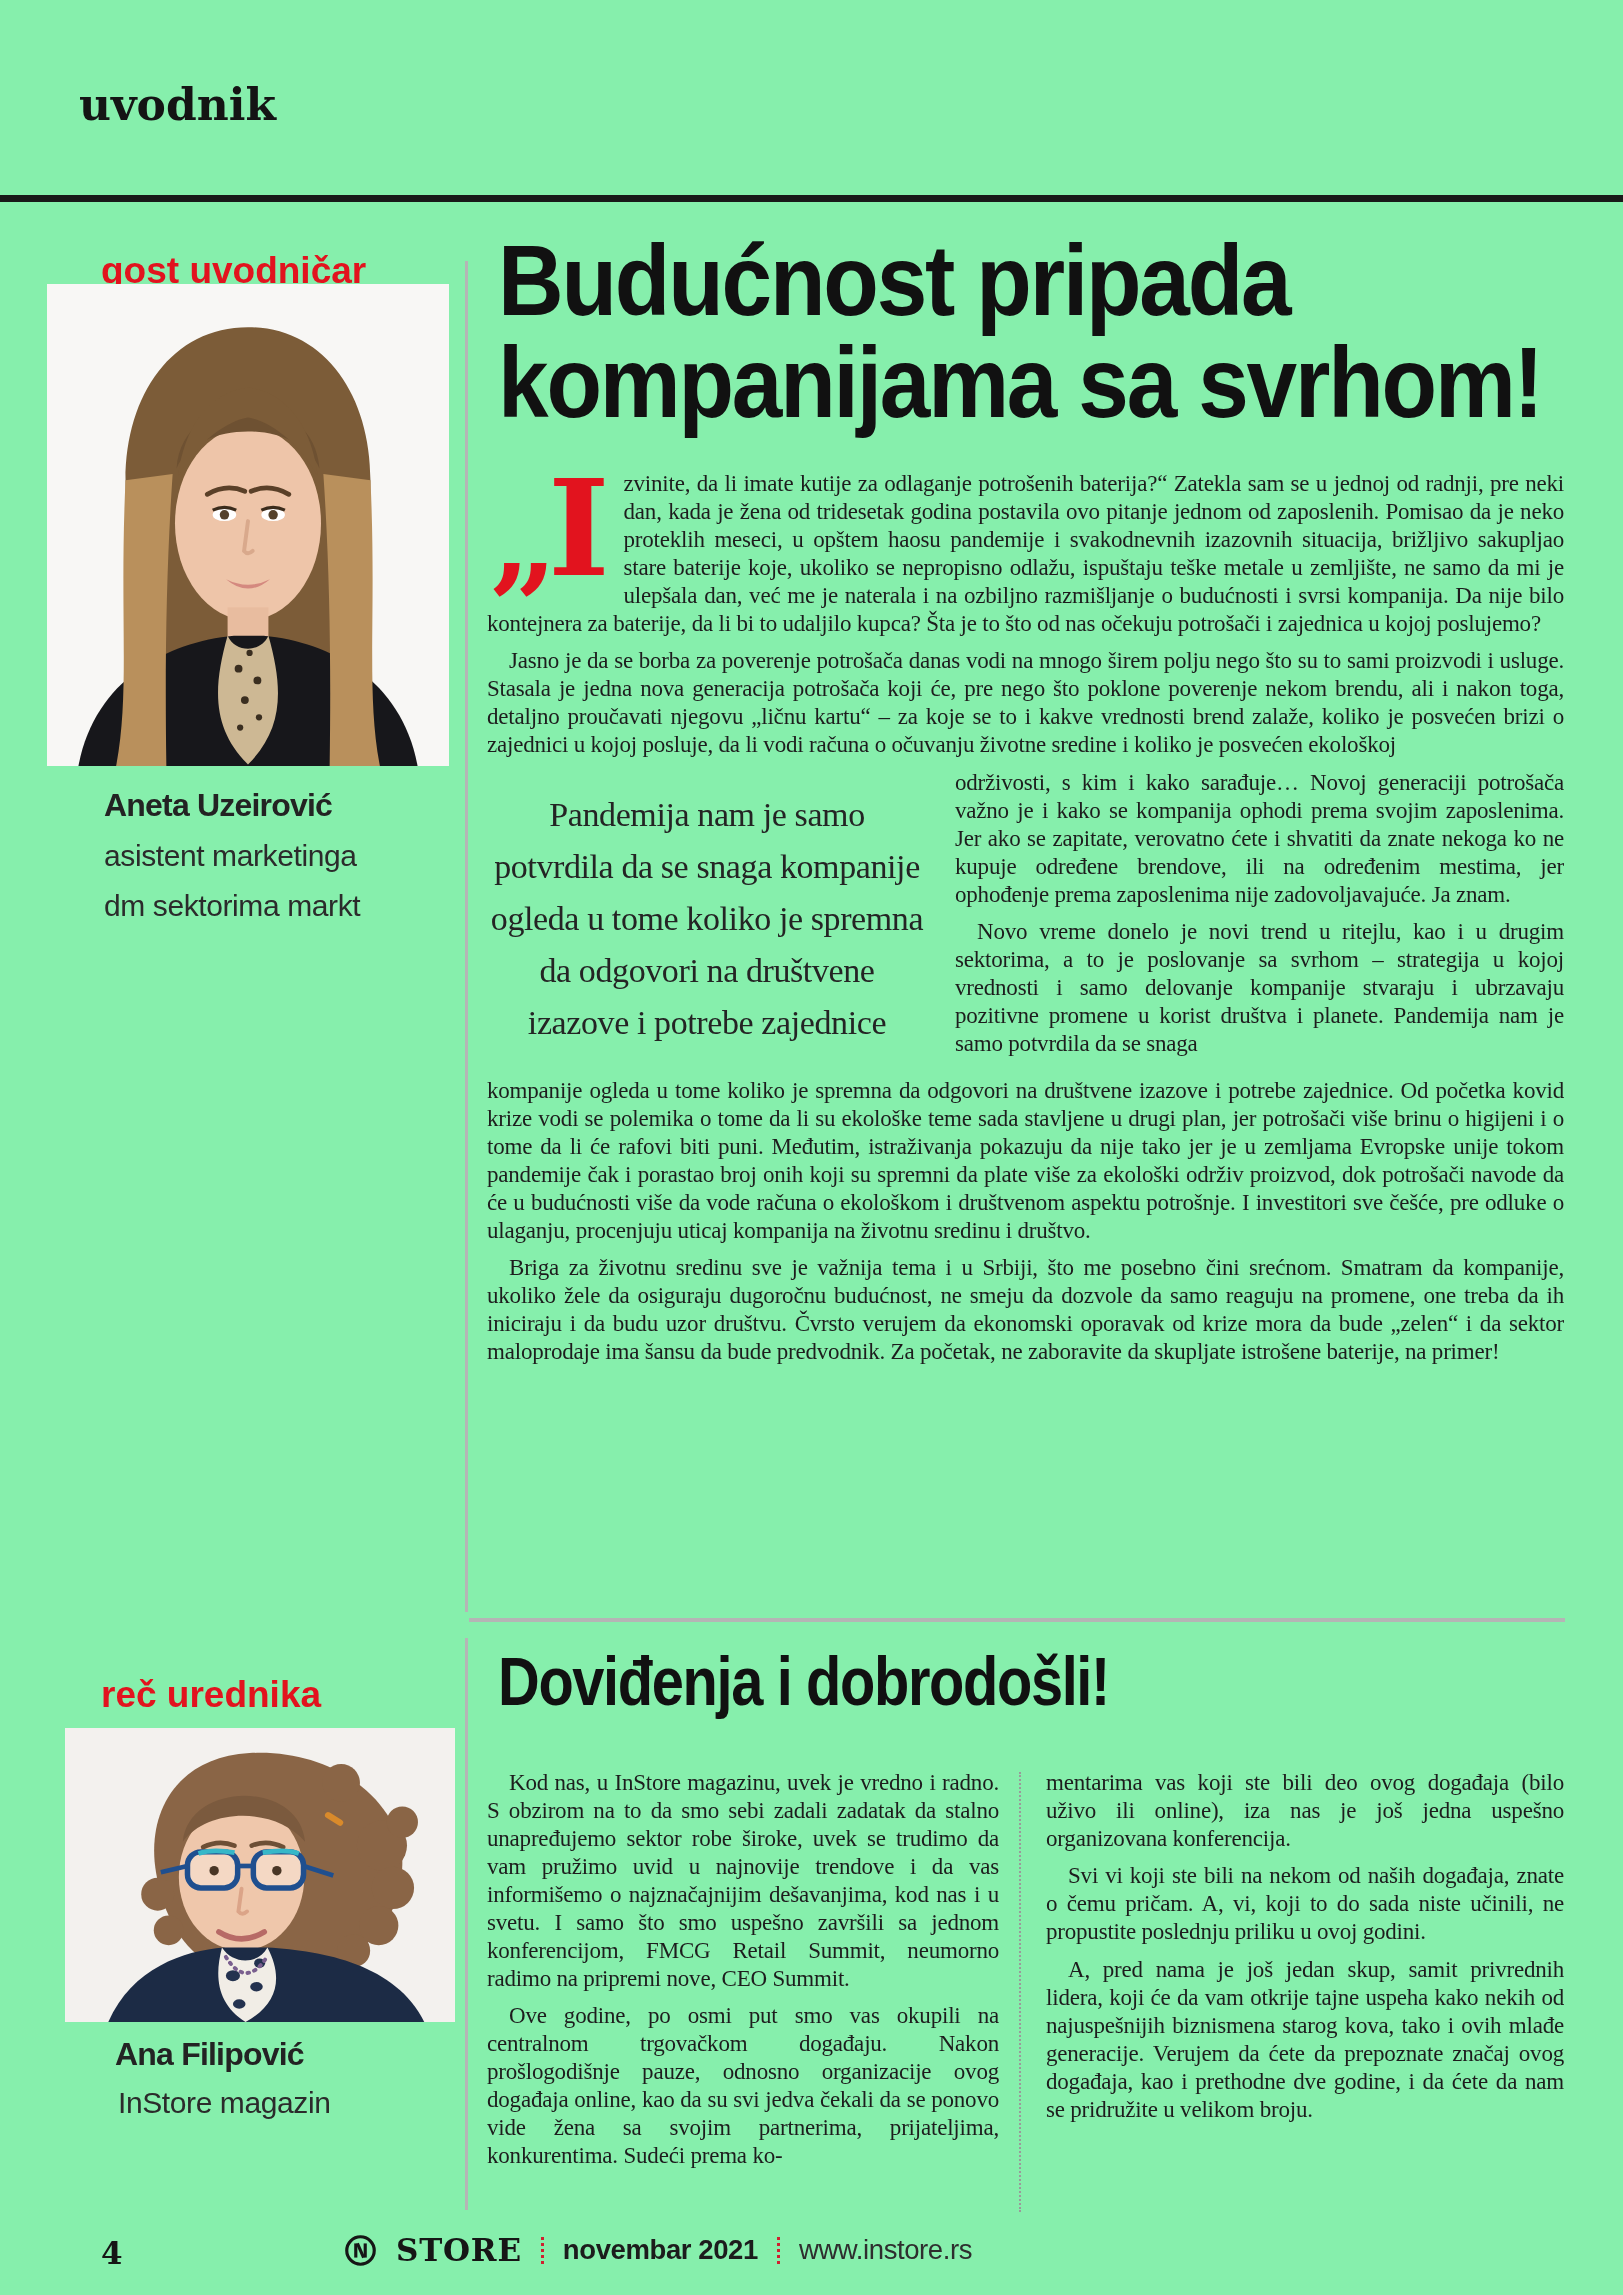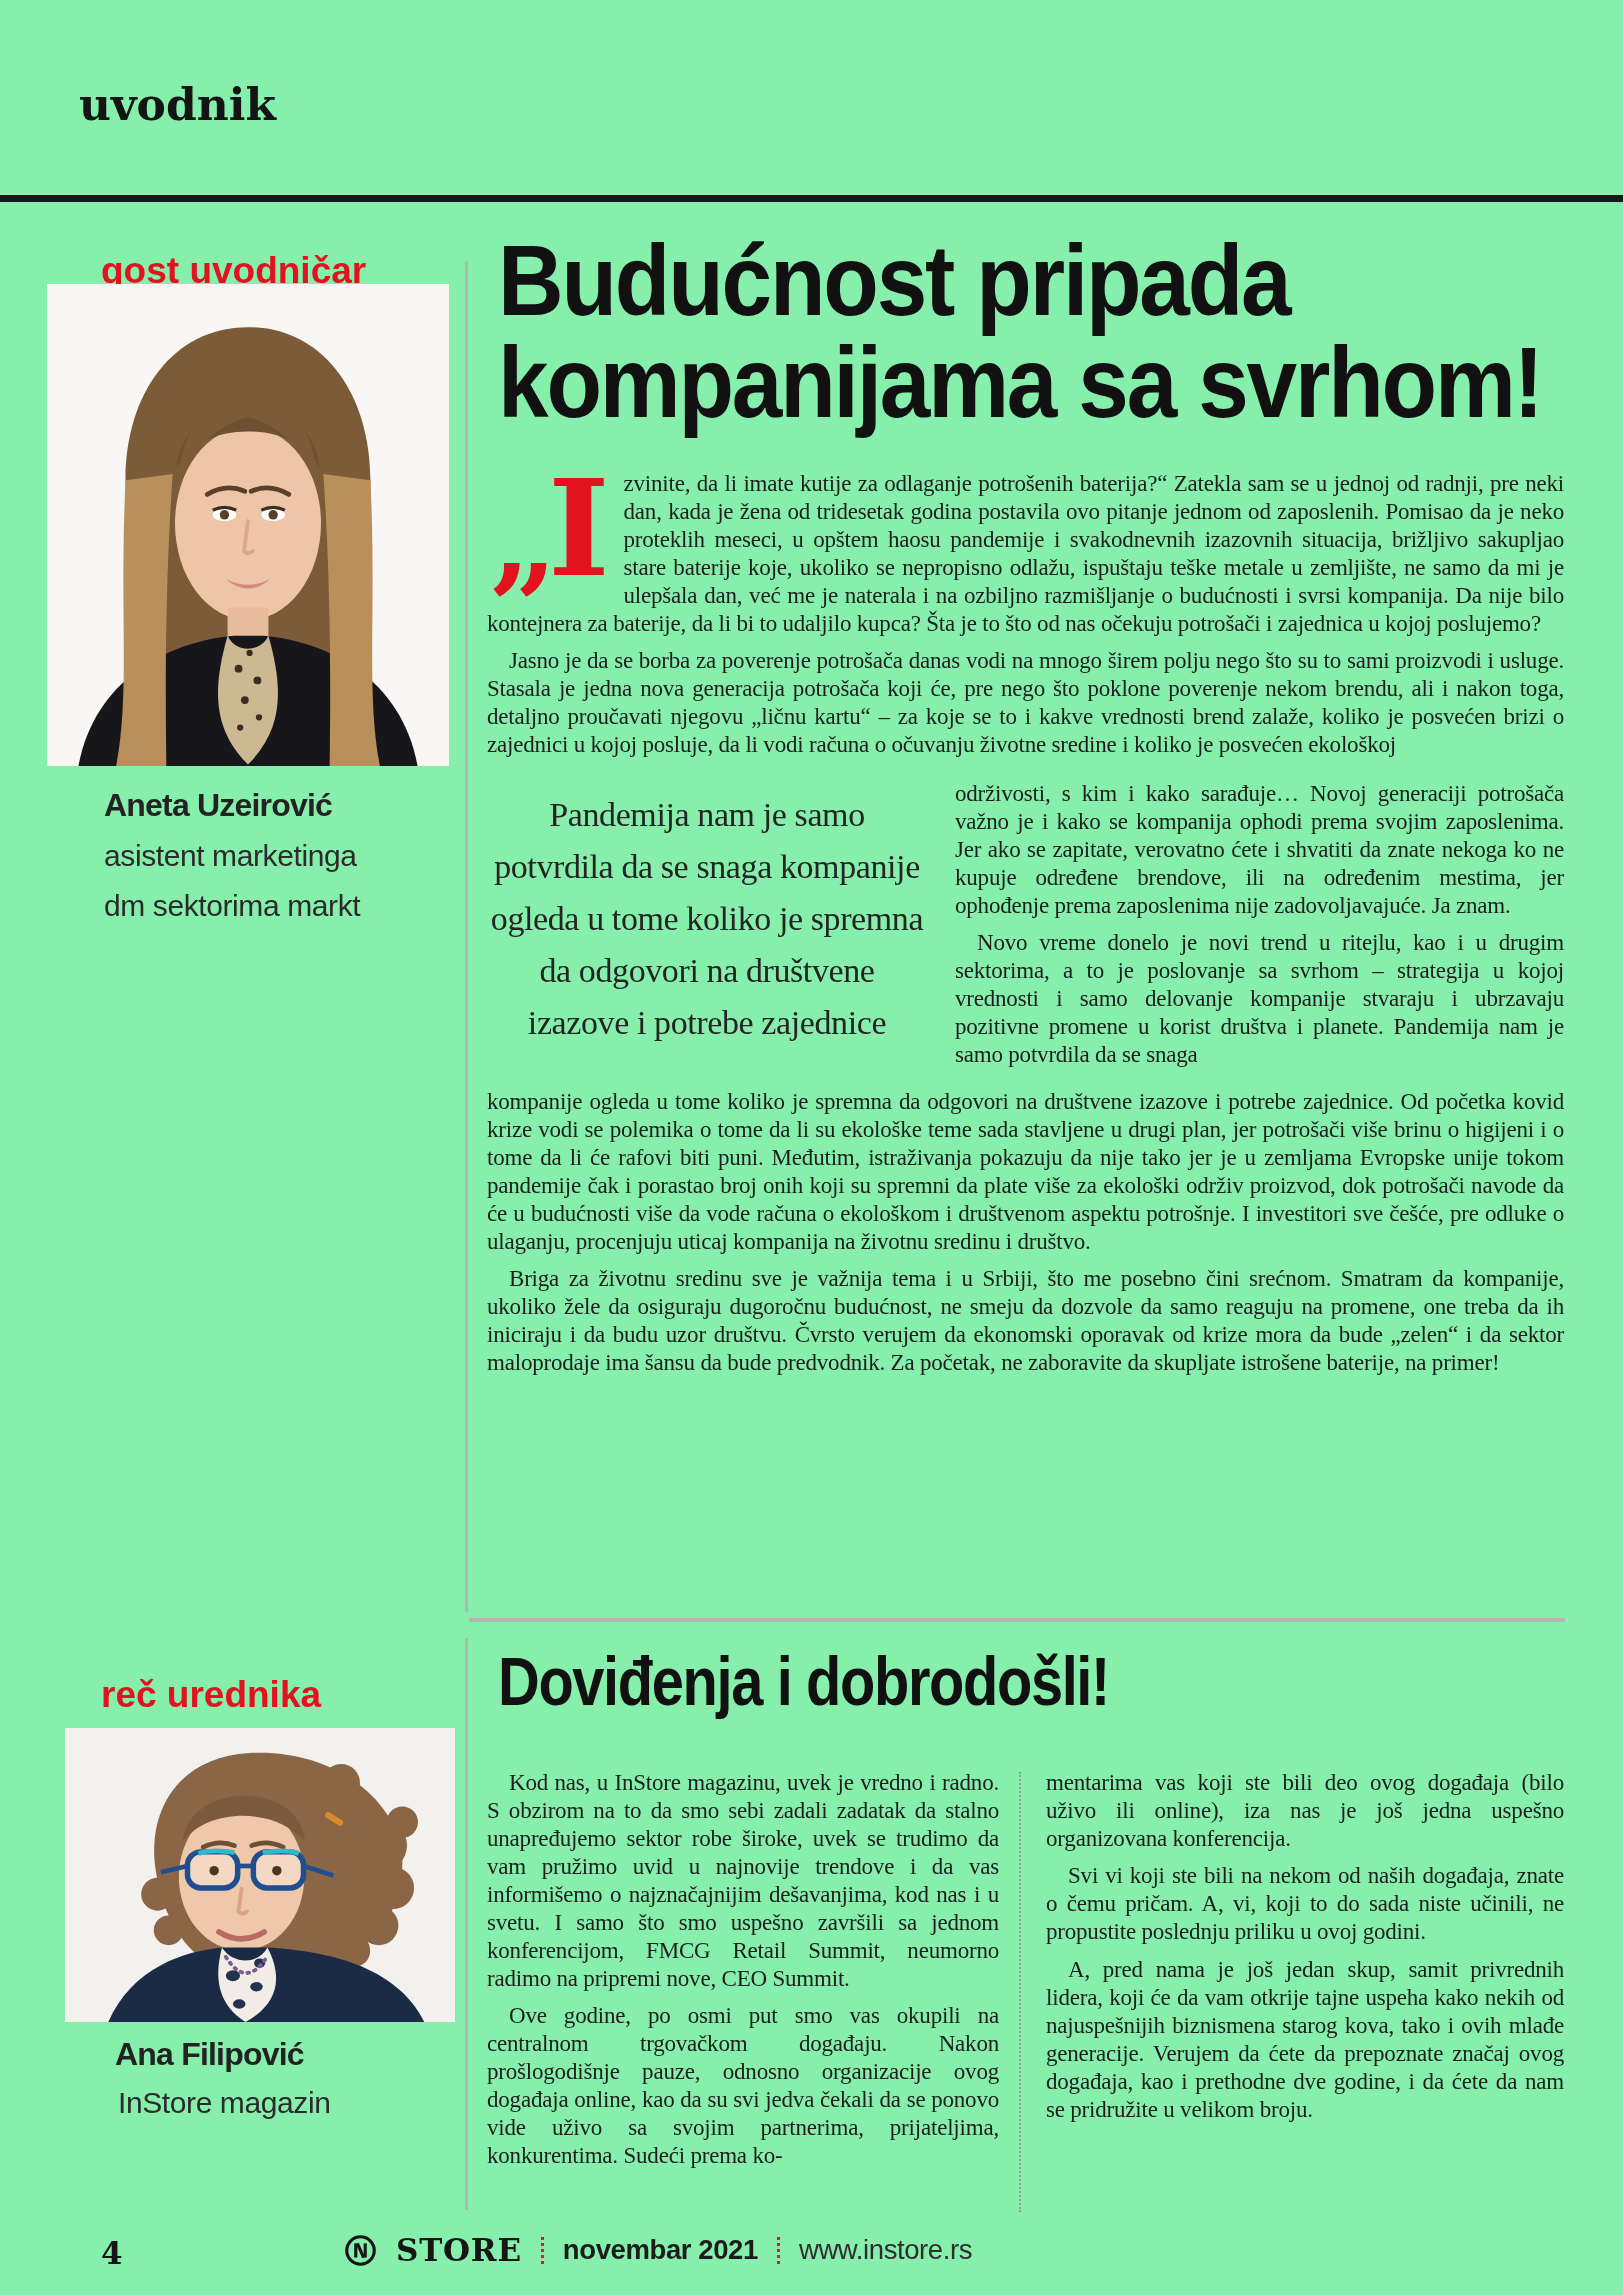--- a/index.html
+++ b/index.html
@@ -53,21 +53,21 @@
   .dropcap{
     float:left;font-family:"DejaVu Serif", serif;font-weight:bold;color:#e2131e;
     font-size:132px;line-height:108px;margin:4.7px 14px 1.6px 61px;
   }
   .quote-row{display:flex;gap:28px;margin:7.9px 0 9.4px 0;}
   .pullquote{
     width:440px;flex:0 0 440px;padding-top:20.4px;
     font-size:34px;line-height:52px;text-align:center;
     color:#242424;letter-spacing:-0.4px;
   }
-  .rightcol{flex:1;margin-top:11px;}
+  .rightcol{flex:1;}
   
   .headline2{
     position:absolute;left:498px;top:1646px;
     font-family:"Liberation Sans", sans-serif;font-weight:800;font-size:68px;
     line-height:71px;color:#111;letter-spacing:-1.6px;white-space:nowrap;
     transform:scaleX(0.85);transform-origin:0 0;
   }
   .col{position:absolute;top:1769px;}
   .col-left{left:487px;width:512px;}
   .col-right{left:1046px;width:518px;}
@@ -201,21 +201,21 @@
     </svg>
   </div>
 
   <div class="cap-name" style="left:115px;top:2036px;">Ana Filipović</div>
   <div class="cap-role" style="left:118px;top:2086px;">InStore magazin</div>
 
   <div class="headline2">Doviđenja i dobrodošli!</div>
 
   <div class="col col-left">
     <p class="body indent">Kod nas, u InStore magazinu, uvek je vredno i radno. S obzirom na to da smo sebi zadali zadatak da stalno unapređujemo sektor robe široke, uvek se trudimo da vam pružimo uvid u najnovije trendove i da vas informišemo o najznačajnijim dešavanjima, kod nas i u svetu. I samo što smo uspešno završili sa jednom konferencijom, FMCG Retail Summit, neumorno radimo na pripremi nove, CEO Summit.</p>
-    <p class="body indent">Ove godine, po osmi put smo vas okupili na centralnom trgovačkom događaju. Nakon prošlogodišnje pauze, odnosno organizacije ovog događaja online, kao da su svi jedva čekali da se ponovo vide uživo sa svojim partnerima, prijateljima, konkurentima. Sudeći prema ko-</p>
+    <p class="body indent">Ove godine, po osmi put smo vas okupili na centralnom trgovačkom događaju. Nakon prošlogodišnje pauze, odnosno organizacije ovog događaja online, kao da su svi jedva čekali da se ponovo vide žena sa svojim partnerima, prijateljima, konkurentima. Sudeći prema ko-</p>
   </div>
 
   <div class="dotted-divider" style="left:1019px;top:1772px;height:440px;"></div>
 
   <div class="col col-right">
     <p class="body">mentarima vas koji ste bili deo ovog događaja (bilo uživo ili online), iza nas je još jedna uspešno organizovana konferencija.</p>
     <p class="body indent">Svi vi koji ste bili na nekom od naših događaja, znate o čemu pričam. A, vi, koji to do sada niste učinili, ne propustite poslednju priliku u ovoj godini.</p>
     <p class="body indent">A, pred nama je još jedan skup, samit privrednih lidera, koji će da vam otkrije tajne uspeha kako nekih od najuspešnijih biznismena starog kova, tako i ovih mlađe generacije. Verujem da ćete da prepoznate značaj ovog događaja, kao i prethodne dve godine, i da ćete da nam se pridružite u velikom broju.</p>
   </div>
 

